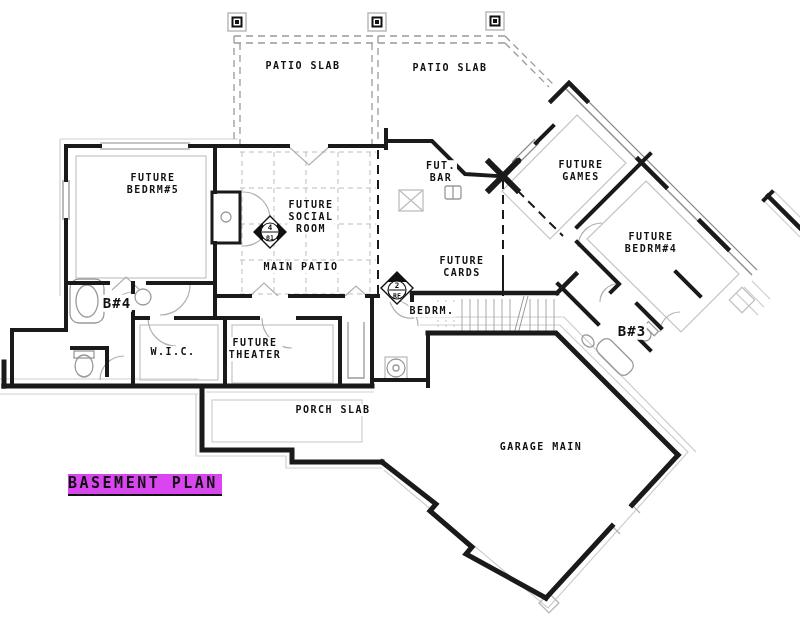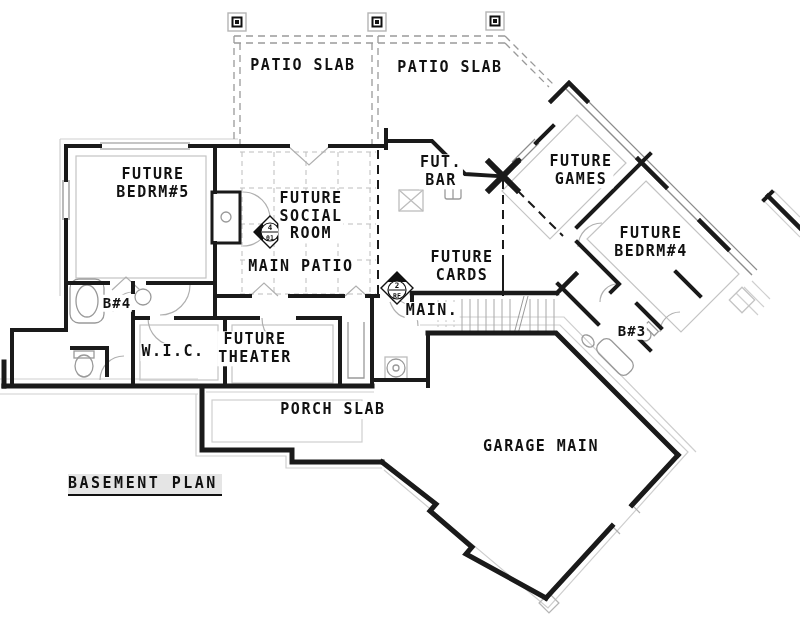--- a/index.html
+++ b/index.html
@@ -1,24 +1,24 @@
 <!DOCTYPE html>
 <html><head>
 <meta charset="utf-8">
 <style>
   html,body{margin:0;padding:0;background:#fff;}
   #plan{position:relative;width:800px;height:630px;background:#ffffff;overflow:hidden;
         font-family:"DejaVu Sans Mono","Liberation Mono",monospace;}
   #plan svg{position:absolute;left:0;top:0;}
   .lbl{position:absolute;transform:translate(-50%,-50%);white-space:pre-line;text-align:center;
-       font-weight:bold;font-size:15px;line-height:1.18;letter-spacing:1.5px;color:#111;
+       font-weight:bold;font-size:10px;line-height:1.18;letter-spacing:1.5px;color:#111;
        background:#fff;padding:0 1px;}
   .lbl.small{font-size:14px;letter-spacing:1px;}
   .title{position:absolute;left:68px;top:474px;font-weight:bold;font-size:15px;letter-spacing:2.5px;
-         color:#111;border-bottom:2.5px solid #111;padding:0 4px 2px 0;background:#e5e5e5;}
+         color:#111;border-bottom:2.5px solid #111;padding:0 4px 2px 0;background:#d946ef;}
   text{font-family:"DejaVu Sans Mono","Liberation Mono",monospace;font-weight:bold;fill:#111;}
 </style>
 </head>
 <body>
 
 <div id="plan">
 
 <svg width="800" height="630" viewBox="0 0 800 630">
 
   <g stroke="#cfcfcf" stroke-width="1.2" fill="none">
@@ -232,21 +232,21 @@
 BAR</div>
 <div class="lbl" style="left:581px;top:171px">FUTURE
 GAMES</div>
 <div class="lbl" style="left:462px;top:267px">FUTURE
 CARDS</div>
 <div class="lbl" style="left:651px;top:243px">FUTURE
 BEDRM#4</div>
 <div class="lbl small" style="left:117px;top:303px">B#4</div>
 <div class="lbl small" style="left:632px;top:331px">B#3</div>
 <div class="lbl" style="left:173px;top:352px">W.I.C.</div>
-<div class="lbl" style="left:432px;top:311px">MAIN.</div>
+<div class="lbl" style="left:432px;top:311px">BEDRM.</div>
 <div class="lbl" style="left:255px;top:349px">FUTURE
 THEATER</div>
 <div class="lbl" style="left:333px;top:410px">PORCH SLAB</div>
 <div class="lbl" style="left:541px;top:447px">GARAGE MAIN</div>
 
 <div class="title">BASEMENT PLAN</div>
 
 </div>
 
 </body></html>

